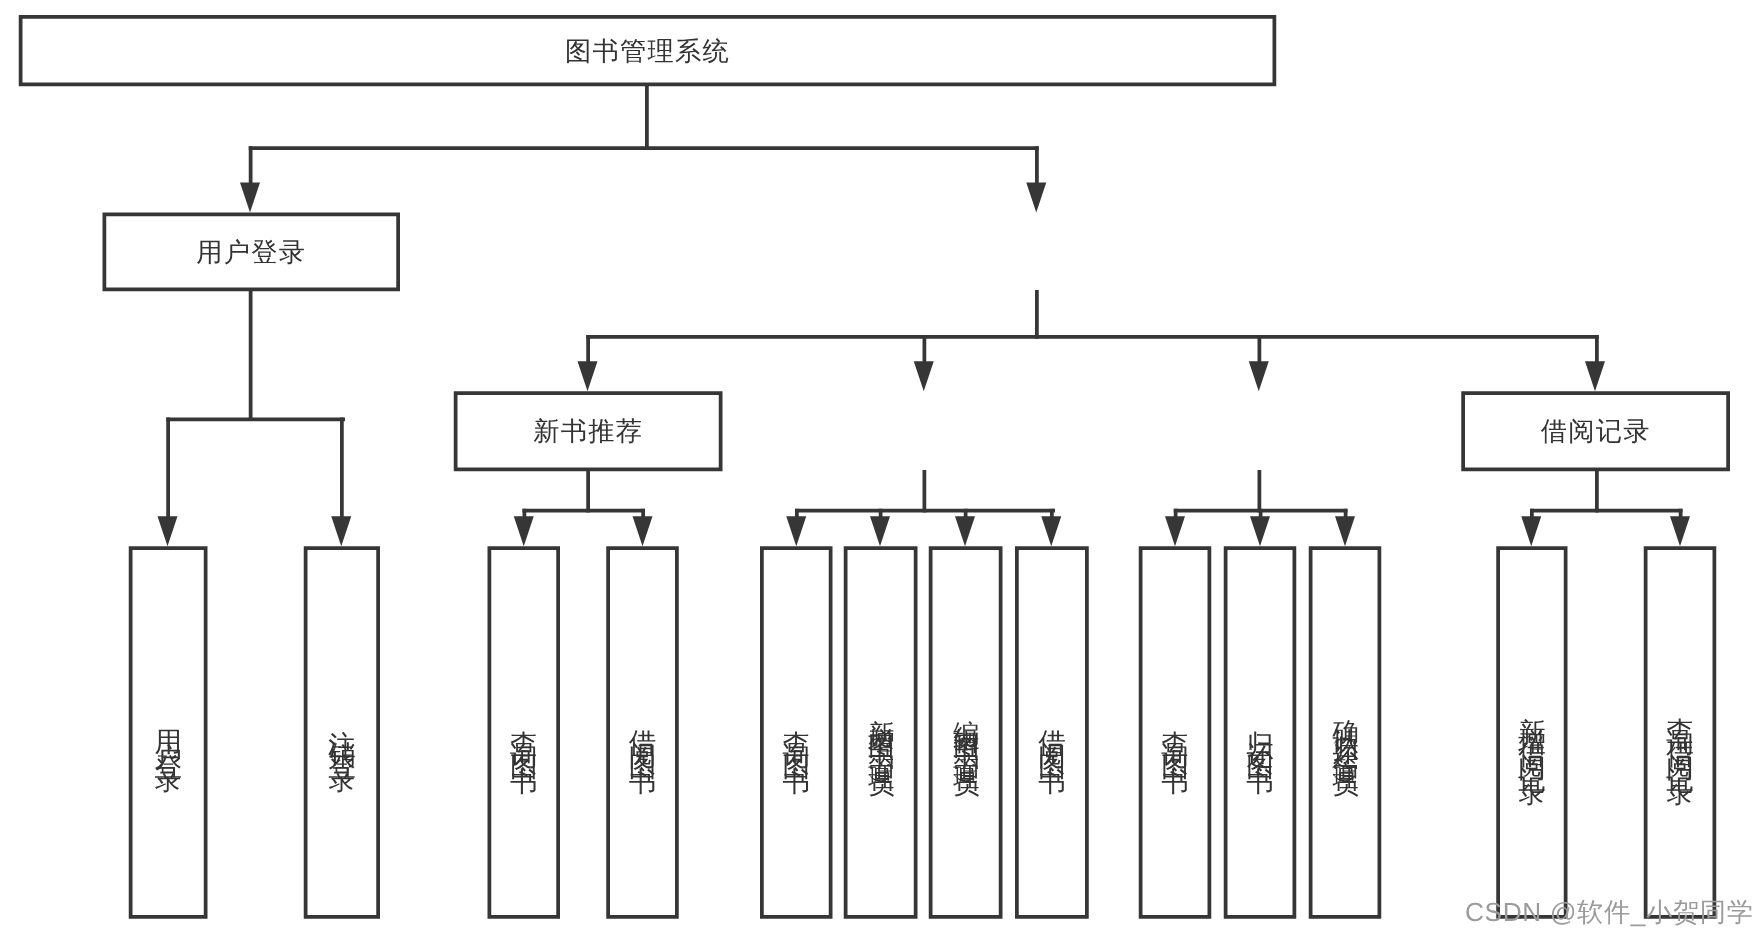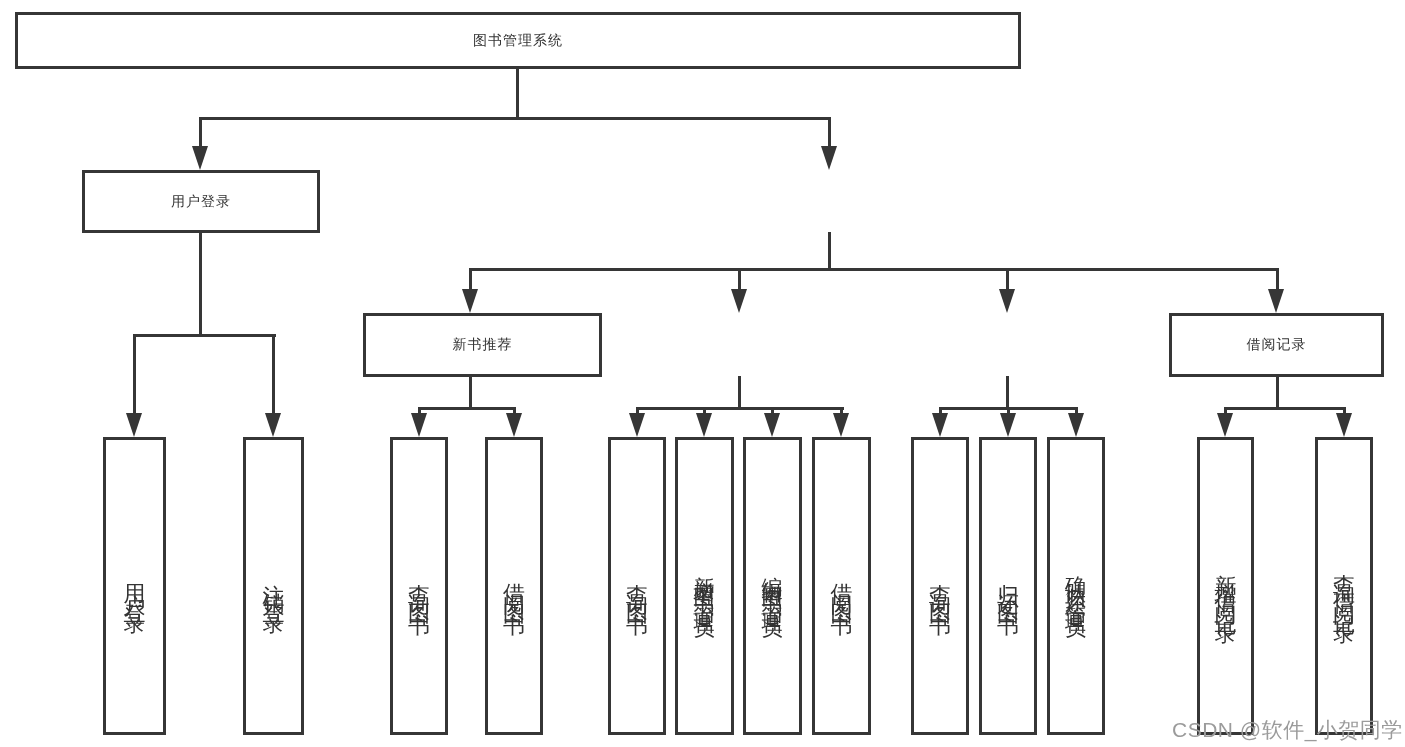--- a/index.html
+++ b/index.html
@@ -6,21 +6,21 @@
   .canvas {
     position:relative; width:1405px; height:747px; background:#ffffff;
     font-family:"Liberation Sans","DejaVu Sans",sans-serif; color:#333333;
     overflow:hidden;
   }
   .box {
     position:absolute; border:3px solid #363636; background:#ffffff;
     display:flex; align-items:center; justify-content:center;
     box-sizing:border-box;
   }
-  .hlabel { font-size:14px; letter-spacing:1px; color:#333333; white-space:nowrap; }
+  .hlabel { font-size:21px; letter-spacing:1px; color:#333333; white-space:nowrap; }
   .vlabel {
     writing-mode:vertical-rl; text-orientation:mixed;
     font-size:22px; letter-spacing:10px; line-height:1; color:#333333;
   }
   .vlabel.tight { font-size:21px; letter-spacing:6px; }
   .vl, .hl { position:absolute; background:#363636; }
   .vl { width:3px; }
   .hl { height:3px; }
   .arw {
     position:absolute; width:0; height:0;
@@ -38,21 +38,21 @@
 <div class="canvas">
 
   <div class="box" style="left:15px; top:12px; width:1006px; height:57px;">
     <span class="hlabel">图书管理系统</span>
   </div>
 
   <div class="box" style="left:82px; top:170px; width:238px; height:63px;">
     <span class="hlabel">用户登录</span>
   </div>
 
-  <div class="box" style="left:363px; top:313px; width:239px; height:64px;">
+  <div class="box" style="left:363px; top:313px; width:215px; height:64px;">
     <span class="hlabel">新书推荐</span>
   </div>
   <div class="box" style="left:1169px; top:313px; width:215px; height:64px;">
     <span class="hlabel">借阅记录</span>
   </div>
 
   <div class="box" style="left:103px; top:437px; width:63px; height:298px;">
     <span class="vlabel">用户登录</span>
   </div>
   <div class="box" style="left:243px; top:437px; width:61px; height:298px;">

